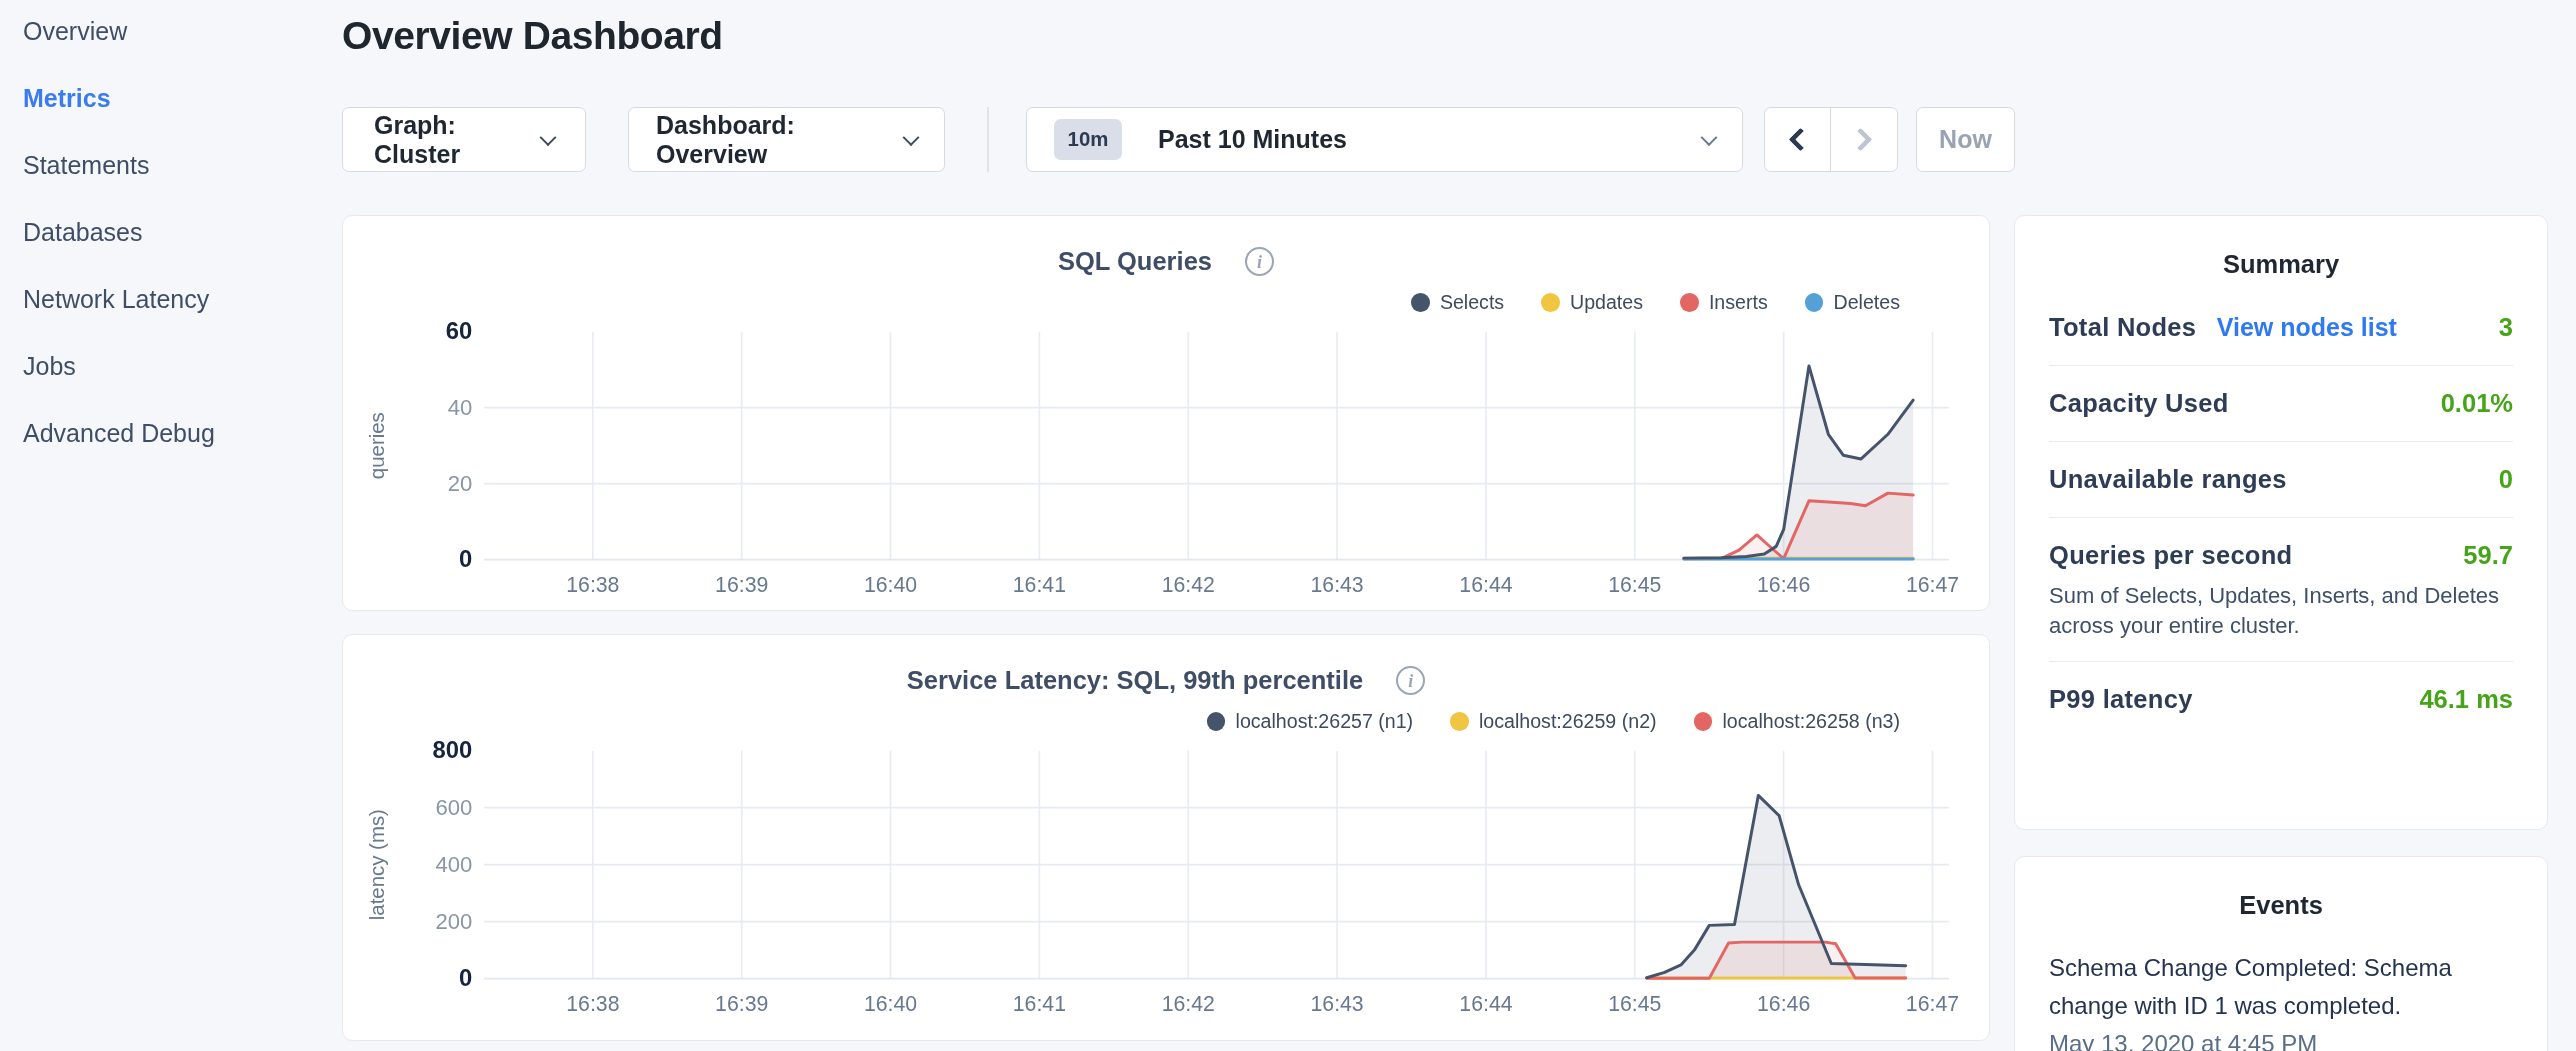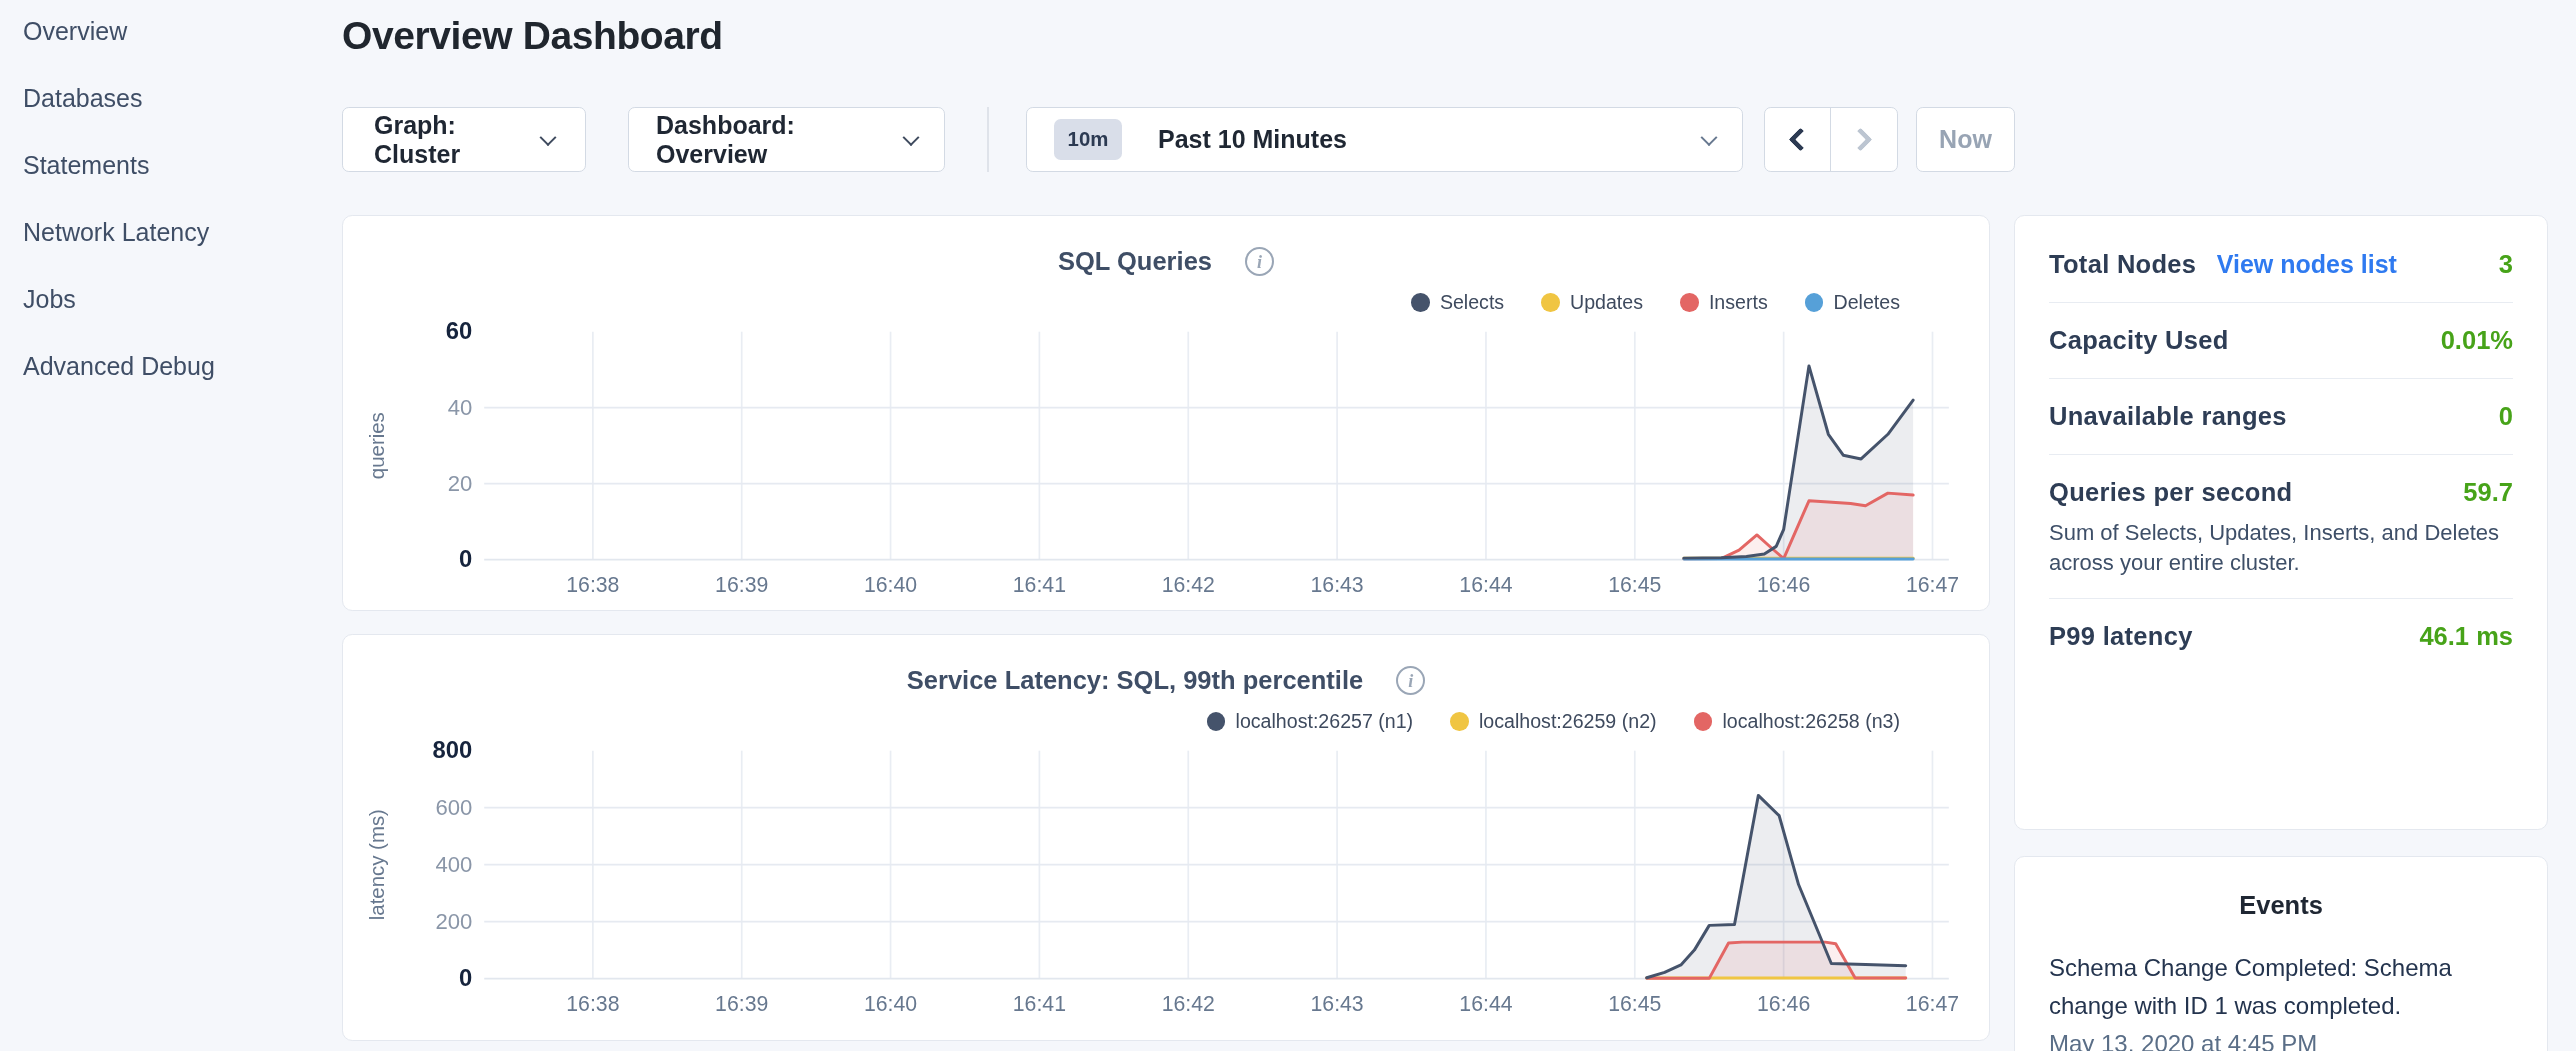--- a/index.html
+++ b/index.html
@@ -84,22 +84,23 @@
   #summary-rows > .srow:first-child .srow-top { padding-top:34px;align-items:center; }
   .event-text { font-size:24px; color:#24344e; line-height:38px; margin-top:29px; }
   .event-time { font-size:24px; color:#5a6e87; margin-top:5.1px; }
 </style>
 </head>
 <body>
 
 <nav class="sidebar">
   <ul id="sidebar-list">
       <li class="">Overview</li>
+      <li class="active">Metrics</li>
+      <li class="">Statements</li>
       <li class="">Databases</li>
-      <li class="">Statements</li>
       <li class="">Network Latency</li>
       <li class="">Jobs</li>
       <li class="">Advanced Debug</li>
     </ul>
 </nav>
 
 <h1 class="page-title">Overview Dashboard</h1>
 
 <div class="ctl" id="graph-dd">
   <span class="dd-label">Graph: Cluster</span>
@@ -243,20 +244,21 @@
       <text transform="translate(48,270) rotate(-90)" text-anchor="middle" fill="#67788f" font-size="24">latency (ms)</text>
       <polygon points="1532.8,403.0 1553.8,396.6 1573.0,387.9 1588.8,370.5 1606.3,341.4 1636.0,340.4 1664.0,188.6 1688.5,212.4 1711.3,293.4 1749.8,386.2 1790.0,387.3 1837.3,388.9 1837.3,404 1532.8,404" fill="#45536b" fill-opacity="0.1"></polygon>
       <polygon points="1532.8,403.7 1606.3,403.7 1629.0,362.1 1644.8,361.1 1742.8,361.1 1755.0,363.1 1777.8,403.3 1837.3,403.3 1837.3,404 1532.8,404" fill="#e36664" fill-opacity="0.1"></polygon>
       <polyline points="1532.8,403.3 1837.3,403.3" fill="none" stroke="#f0c542" stroke-width="3.5" stroke-linejoin="round" stroke-linecap="round"></polyline>
       <polyline points="1532.8,403.7 1606.3,403.7 1629.0,362.1 1644.8,361.1 1742.8,361.1 1755.0,363.1 1777.8,403.3 1837.3,403.3" fill="none" stroke="#e36664" stroke-width="3.5" stroke-linejoin="round" stroke-linecap="round"></polyline>
       <polyline points="1532.8,403.0 1553.8,396.6 1573.0,387.9 1588.8,370.5 1606.3,341.4 1636.0,340.4 1664.0,188.6 1688.5,212.4 1711.3,293.4 1749.8,386.2 1790.0,387.3 1837.3,388.9" fill="none" stroke="#45536b" stroke-width="3.5" stroke-linejoin="round" stroke-linecap="round"></polyline>
     </svg>
 </div>
 
 <div class="card" id="summary-card">
+  <div class="panel-title">Summary</div>
   <div id="summary-rows">
       <div class="srow">
         <div class="srow-top">
           <span class="srow-label">Total Nodes</span>
           <a class="srow-link">View nodes list</a>
           <span class="srow-value">3</span>
         </div>
       </div>
       <div class="srow">
         <div class="srow-top">

